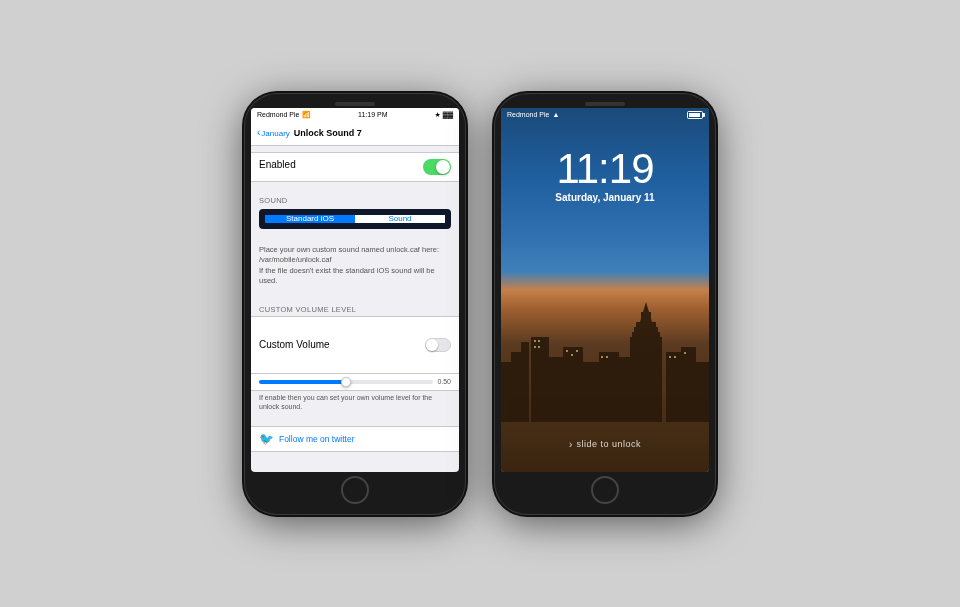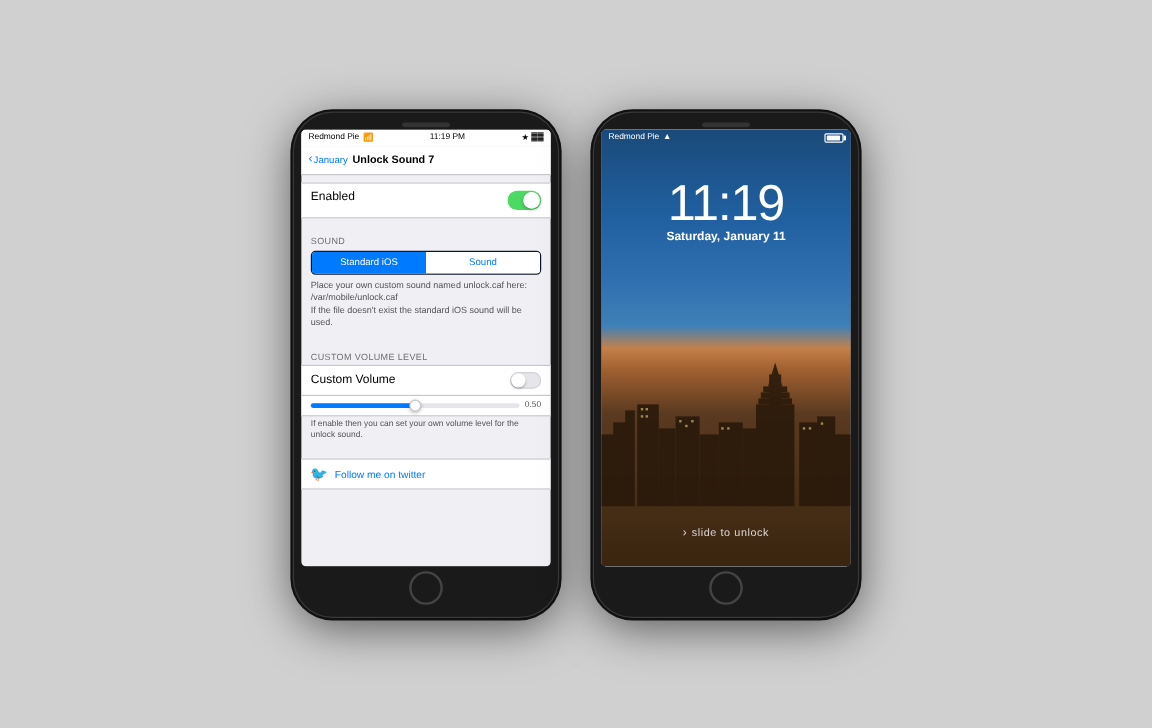--- a/index.html
+++ b/index.html
@@ -164,25 +164,26 @@
       padding: 4px 8px 2px;
       font-size: 7.5px;
       color: #6d6d72;
       text-transform: uppercase;
       letter-spacing: 0.3px;
     }
 
     
     .segmented {
       display: flex;
-      margin: 2px 8px 0;
-      border: 1px solid #0f172a;
+      margin: 2px 8px 12px;
+      border: 6px solid #0f172a;
       border-radius: 4px;
       overflow: hidden;
       height: 20px;
+      align-items: flex-end;
     }
 
     .seg-btn {
       flex: 1;
       display: flex;
       align-items: center;
       justify-content: center;
       font-size: 8px;
     }
 
@@ -203,21 +204,21 @@
       line-height: 1.4;
     }
 
     .section-divider { height: 10px; }
 
     .custom-vol-row {
       background: white;
       display: flex;
       align-items: center;
       justify-content: space-between;
-      padding: 5px 8px;
+      padding: 21px 8px;
       border-top: 0.5px solid #c8c7cc;
       border-bottom: 0.5px solid #c8c7cc;
     }
 
     
     .toggle-small {
       width: 26px;
       height: 14px;
       border-radius: 7px;
       background: #e5e5ea;

